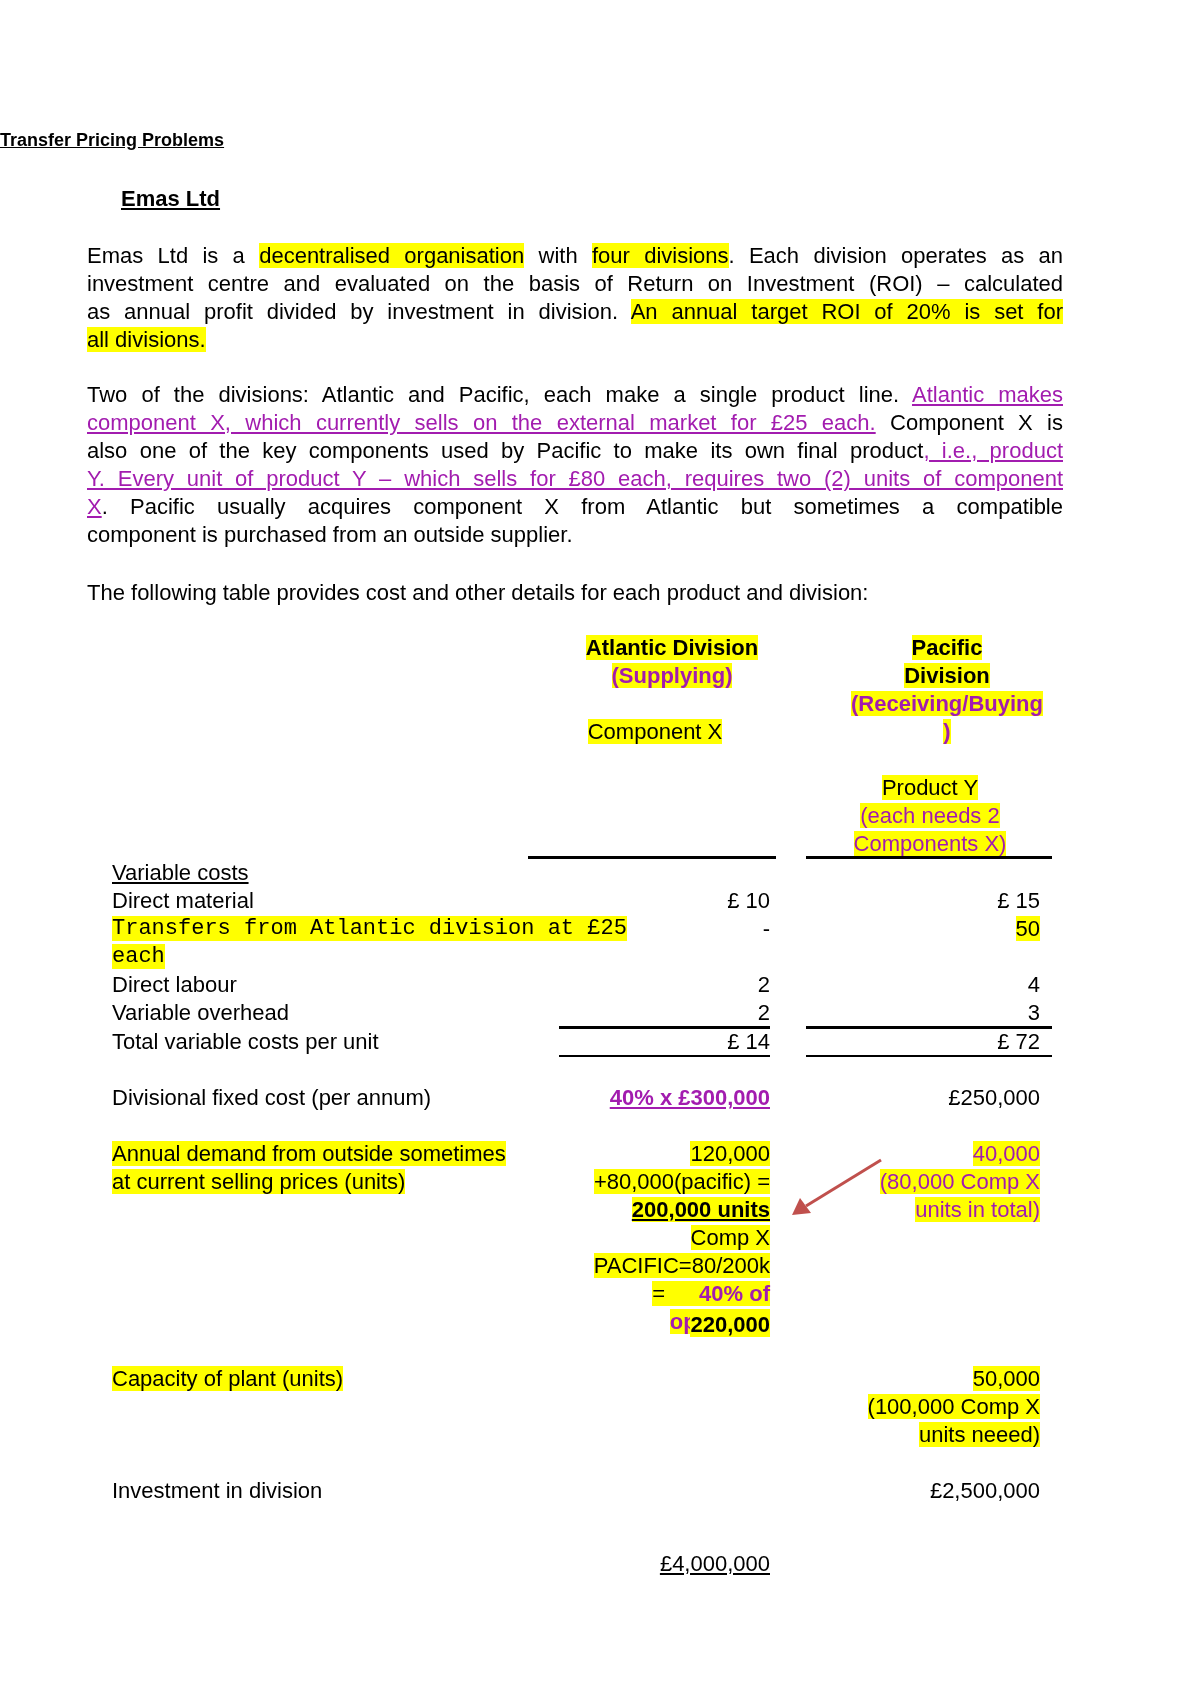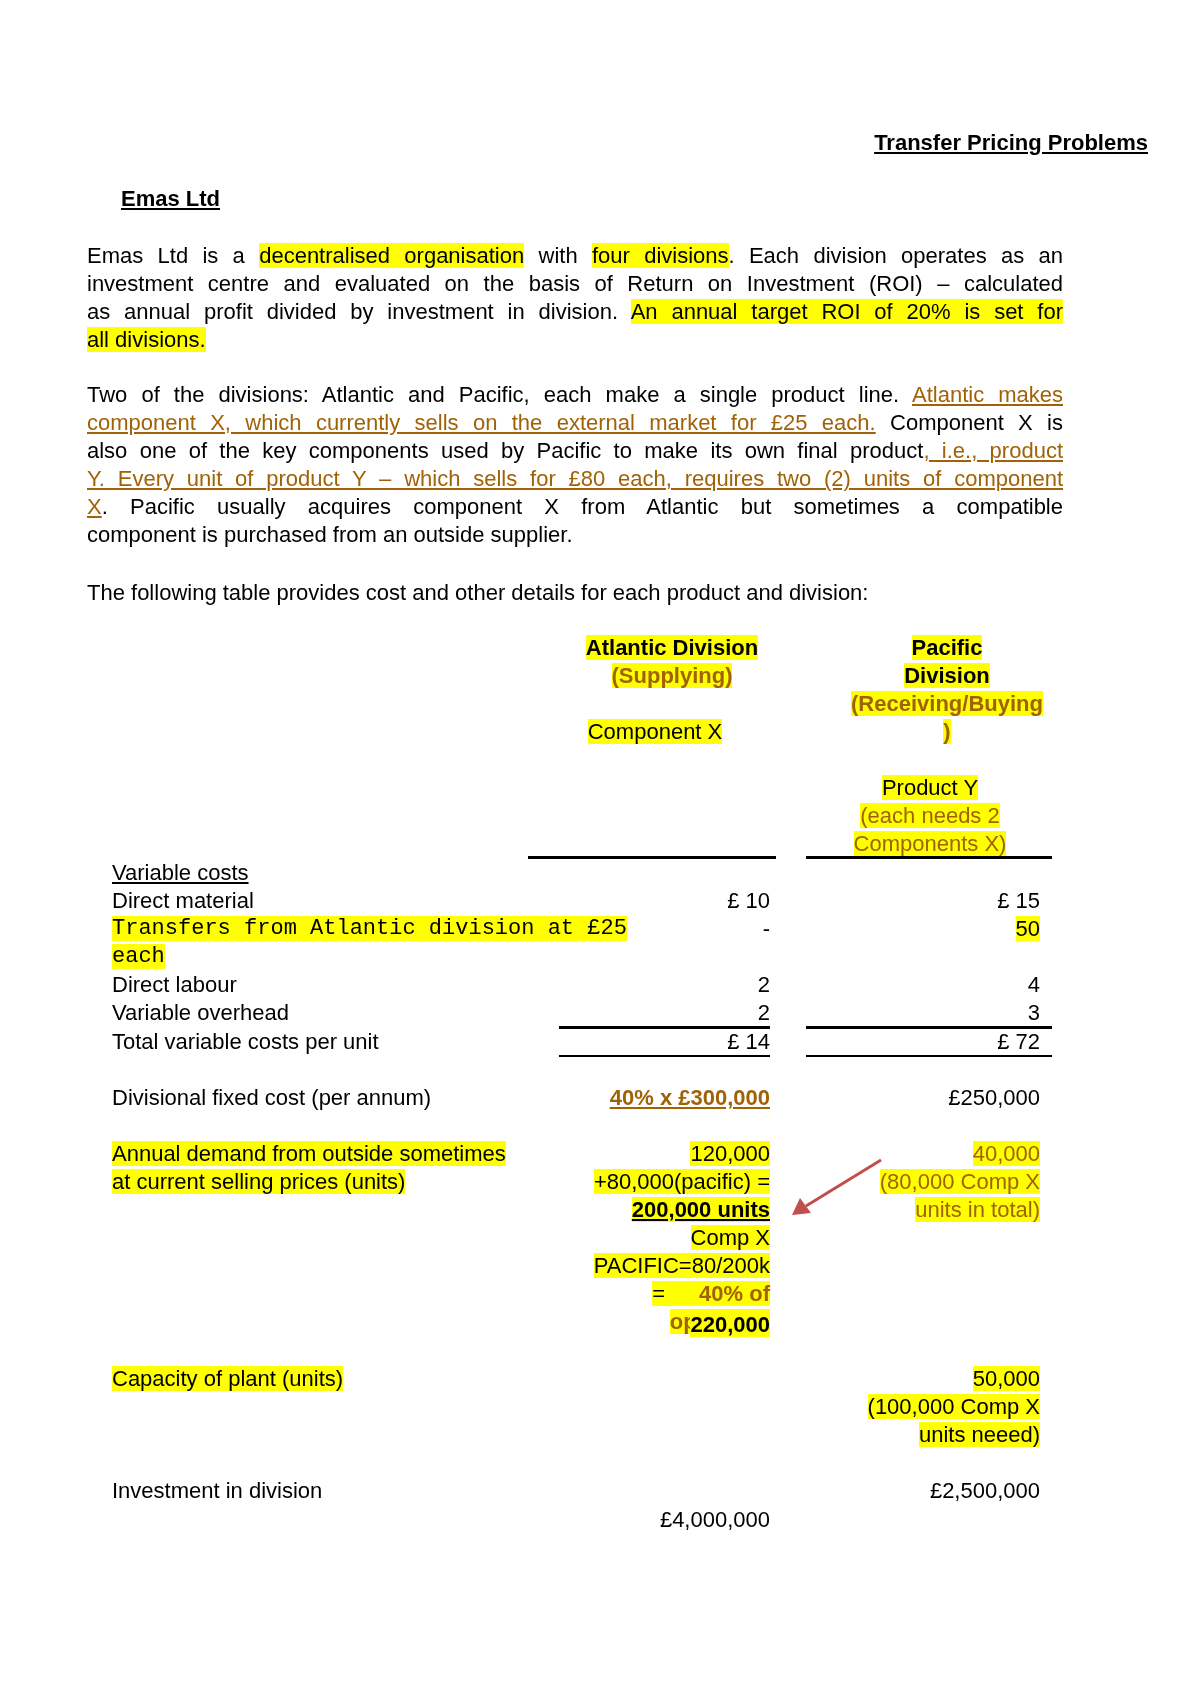--- a/index.html
+++ b/index.html
@@ -1,27 +1,27 @@
 <!DOCTYPE html>
 <html><head>
 <meta charset="utf-8">
 <style>
   html, body { margin:0; padding:0; background:#ffffff; }
   body { width:1200px; height:1698px; position:relative; overflow:hidden;
          font-family:"Liberation Sans", "DejaVu Sans", sans-serif; color:#000; font-size:22px; }
   .abs { position:absolute; }
   .hl { background:#ffff00; }
-  .red { color:#a16207; }
+  .red { color:#a21caf; }
   .b { font-weight:bold;margin-left:34px; }
   .u { text-decoration:underline; }
   .line { line-height:28px; white-space:nowrap; }
   .para { position:absolute; left:87px; width:976px; line-height:28px; text-align:justify; }
   .para .jl { display:block; text-align:justify; text-align-last:justify; }
   .para .ll { display:block; text-align:left; }
-  .title { left:0; width:1148px; text-align:right; top:130px; font-weight:bold; text-decoration:underline; font-size:22px; }
+  .title { left:0; width:1148px; text-align:left; top:130px; font-weight:bold; text-decoration:underline; font-size:18px; }
   .hdr { position:absolute; text-align:center; line-height:28px; font-size:22px; }
   .row { position:absolute; left:112px; line-height:28px; white-space:nowrap; }
   .c1 { position:absolute; right:430px; text-align:right; line-height:28px; white-space:nowrap; }
   .c2 { position:absolute; right:160px; text-align:right; line-height:28px; white-space:nowrap; }
   .rule { position:absolute; background:#000; }
 </style>
 </head>
 <body>
 
 <div class="abs title">Transfer Pricing Problems</div>
@@ -128,14 +128,14 @@
 
 <div class="row" style="top:1365px;"><span class="hl">Capacity of plant (units)</span></div>
 <div class="c1" style="top:1311px;"><span class="hl b">220,000</span></div>
 <div class="c2" style="top:1365px;">
   <div><span class="hl">50,000</span></div>
   <div><span class="hl">(100,000 Comp X</span></div>
   <div><span class="hl">units neeed)</span></div>
 </div>
 
 <div class="row" style="top:1477px;">Investment in division</div>
-<div class="c1" style="top:1506px;">£4,000,000</div>
+<div class="c1" style="top:1550px;text-decoration:underline;">£4,000,000</div>
 <div class="c2" style="top:1477px;">£2,500,000</div>
 
 </body></html>

